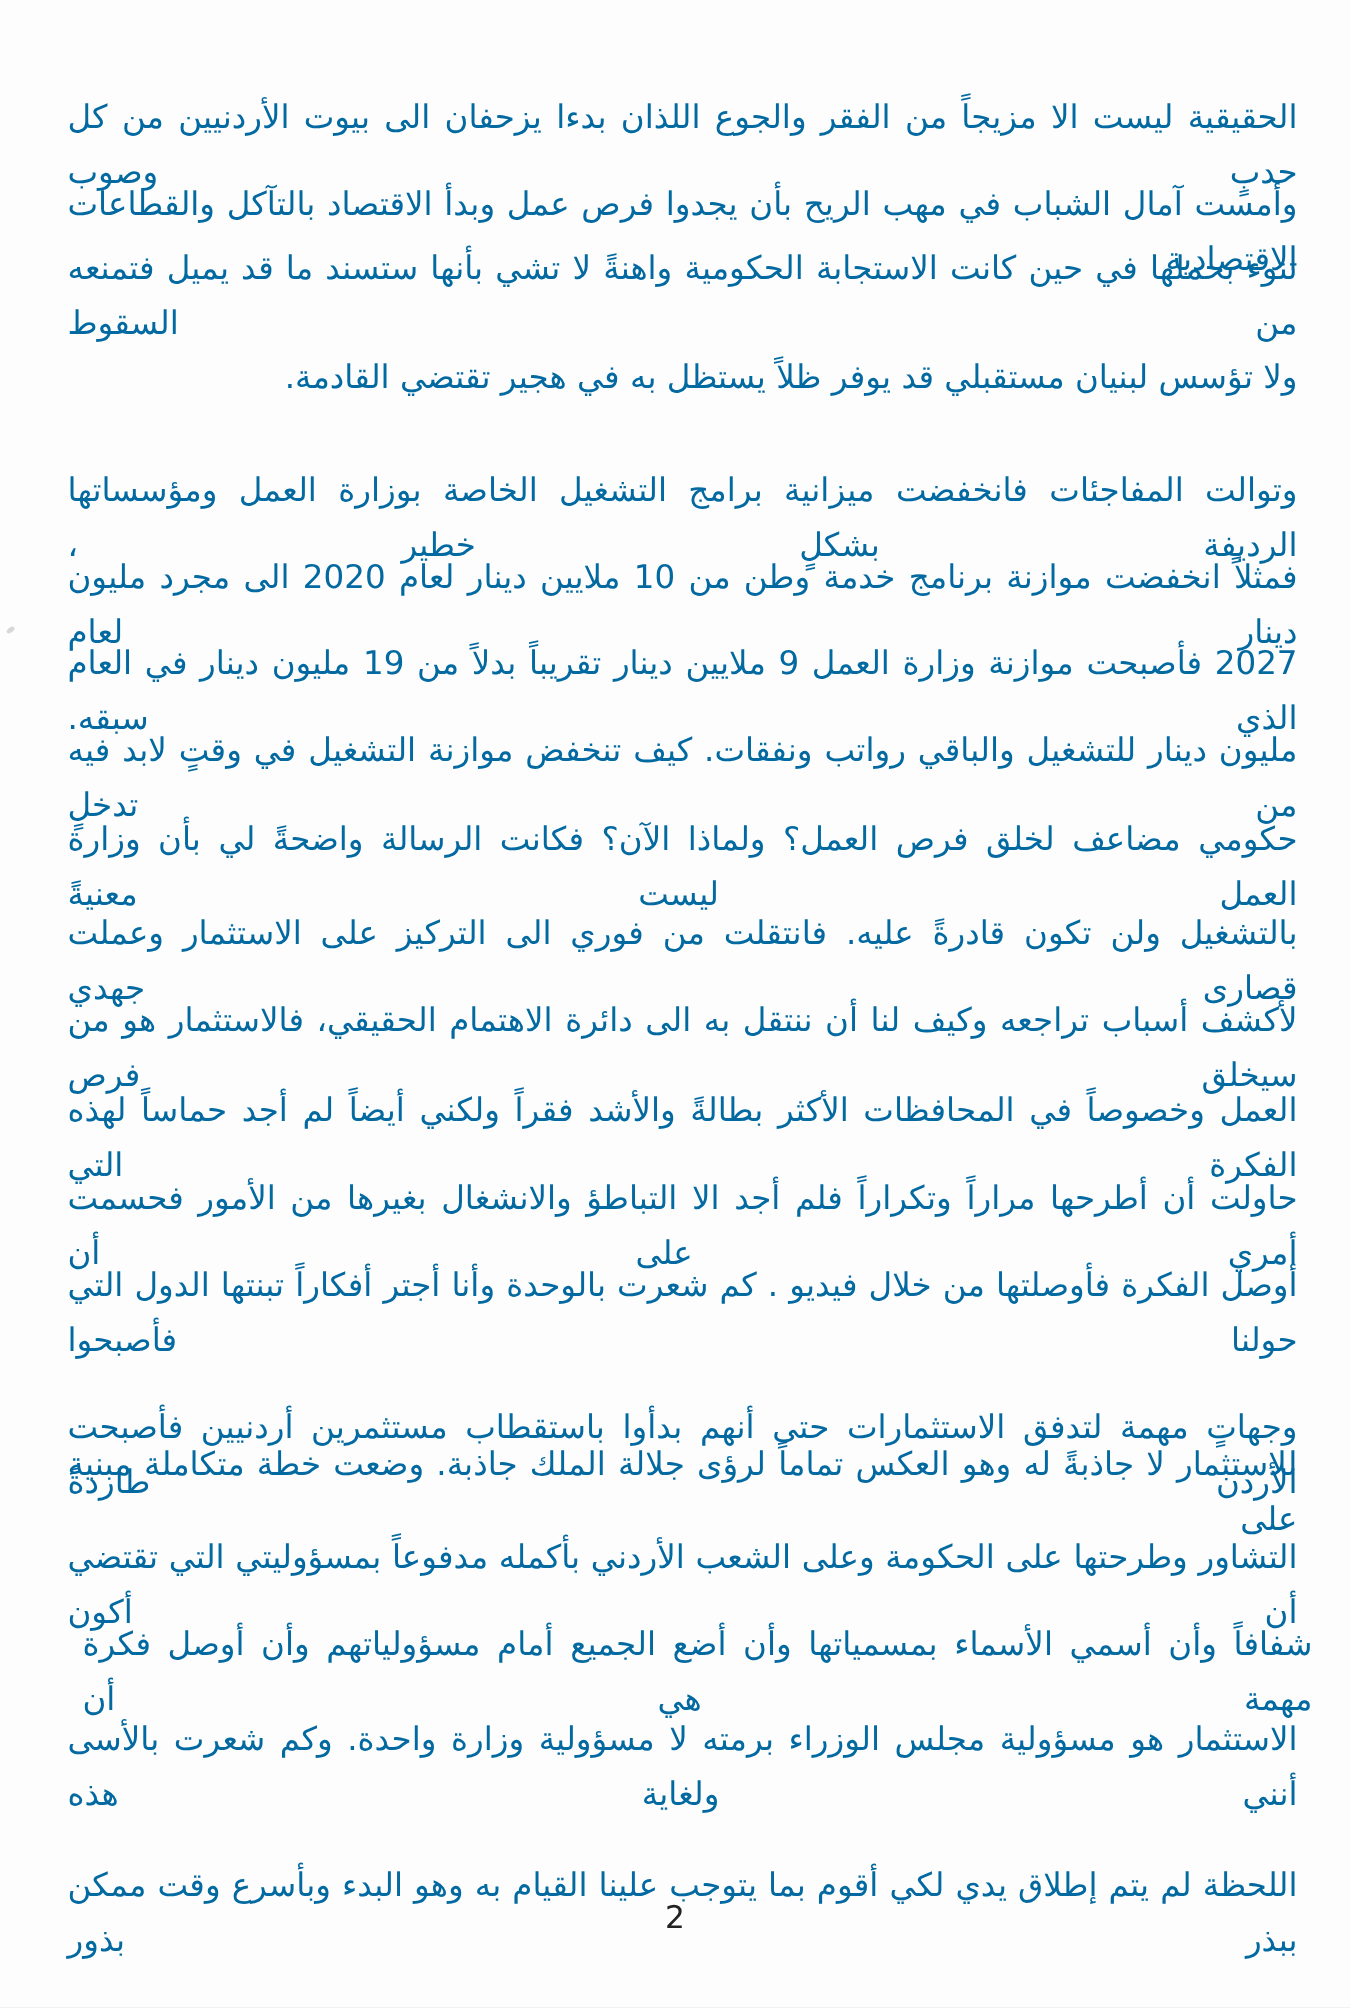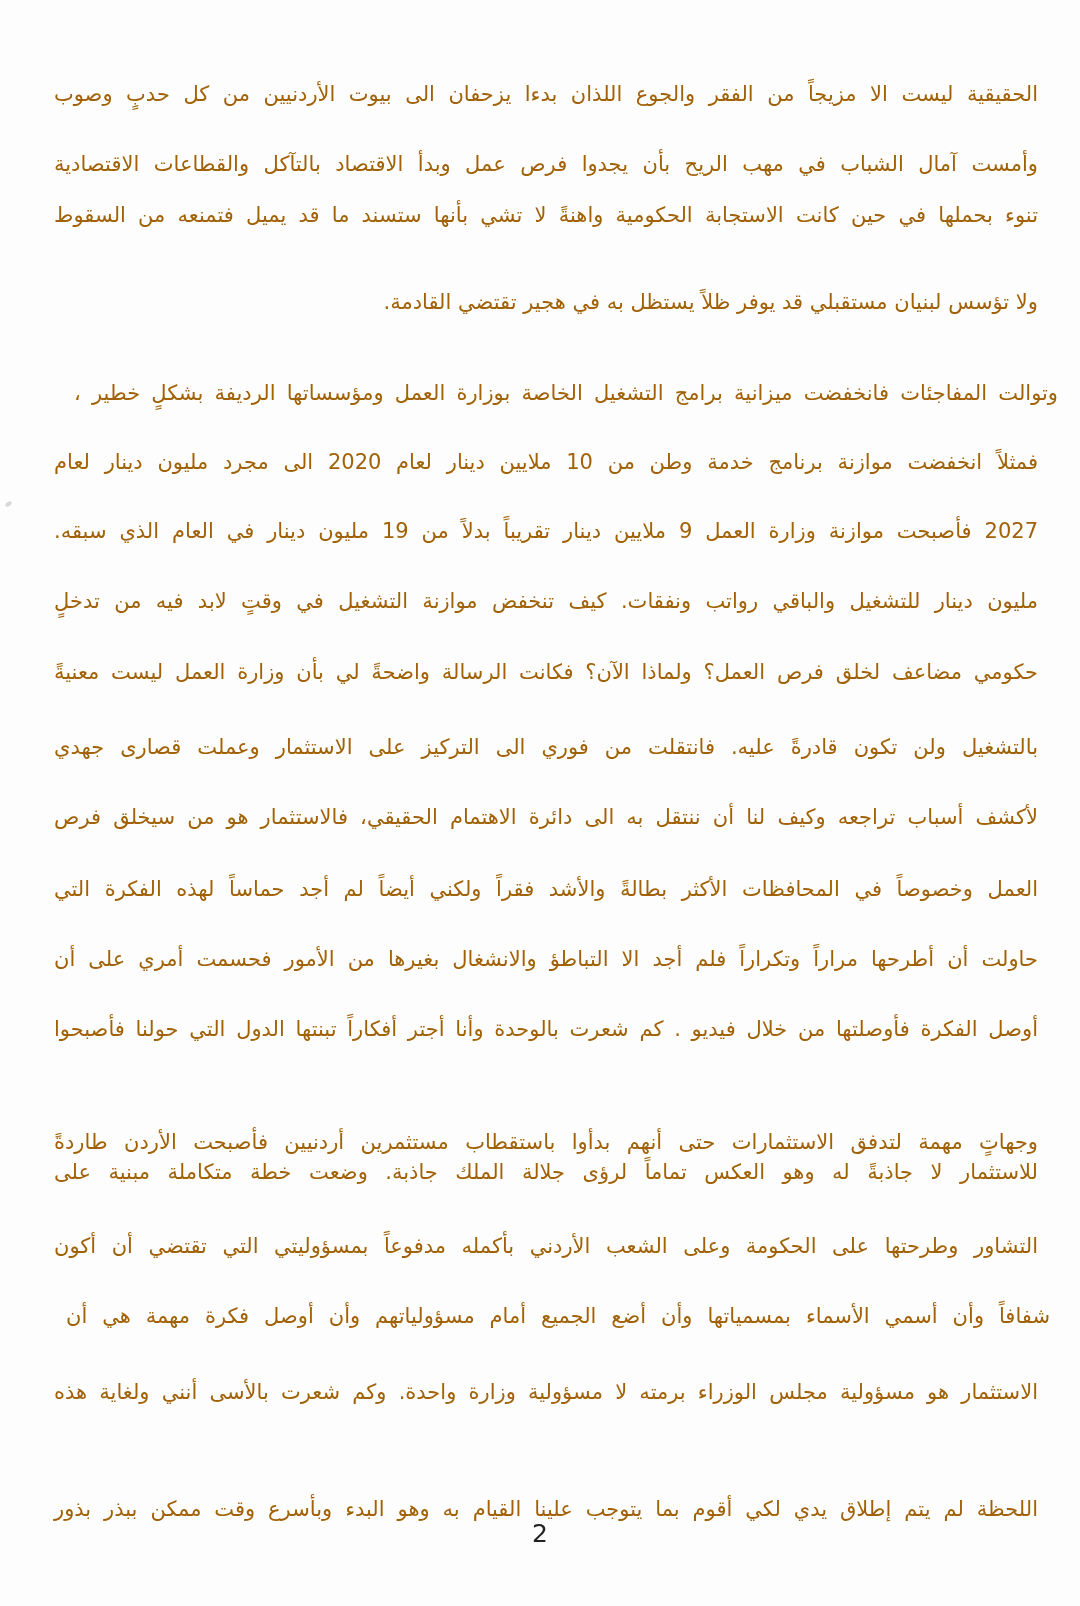--- a/index.html
+++ b/index.html
@@ -19,34 +19,34 @@
   }
   .line {
     position: absolute;
     left: 54px;
     width: 984px;
     direction: rtl;
     unicode-bidi: plaintext;
     text-align: justify;
     text-align-last: justify;
     text-justify: inter-word;
-    font-size: 21px;
+    font-size: 26px;
     line-height: 44px;
-    color: #a16207;
+    color: #0369a1;
     -webkit-font-smoothing: antialiased;
   }
   
   .line.pe {
     text-align-last: right;
   }
   .l1  { top: 72px; }
   .l2  { top: 142px; }
   .l3  { top: 193px; }
   .l4  { top: 280px; }
-  .l5  { top: 371px; margin-left: 20px; }
+  .l5  { top: 371px; }
   .l6  { top: 440px; }
   .l7  { top: 509px; }
   .l8  { top: 579px; }
   .l9  { top: 650px; }
   .l10 { top: 725px; }
   .l11 { top: 795px; }
   .l12 { top: 867px; }
   .l13 { top: 937px; }
   .l14 { top: 1007px; }
   .l15 { top: 1120px; }

